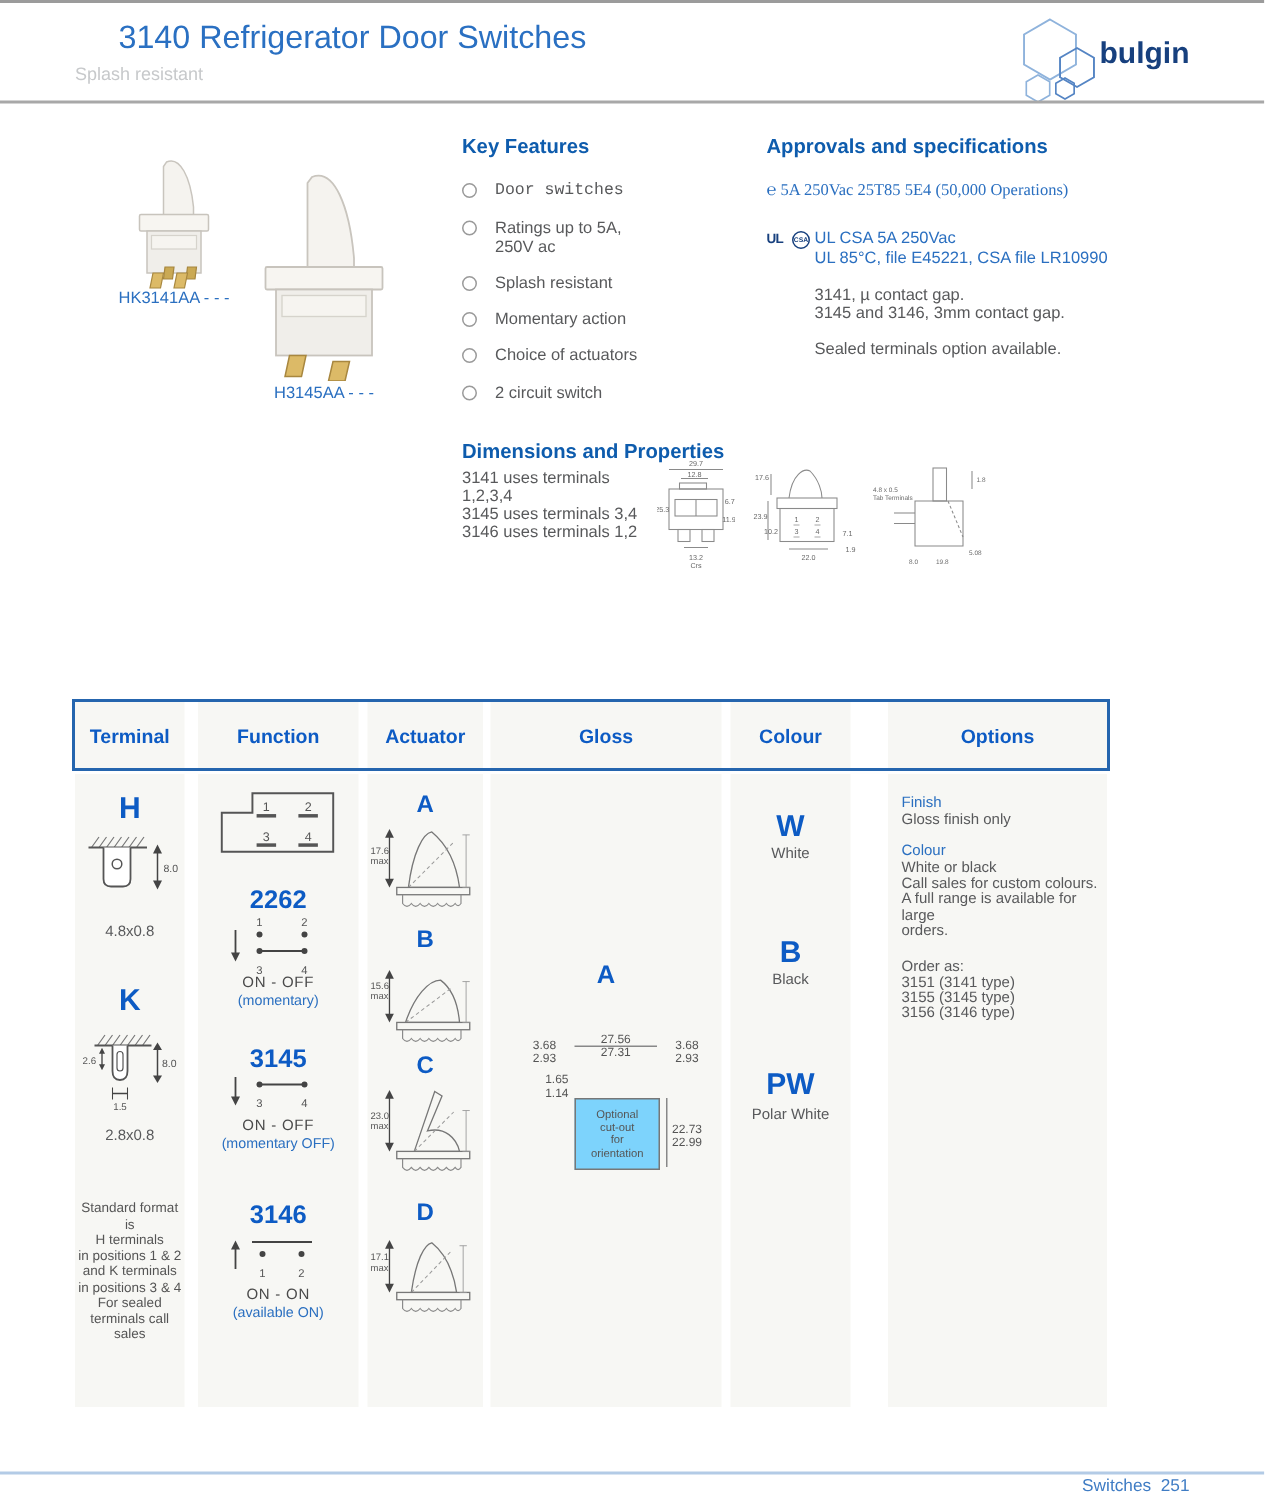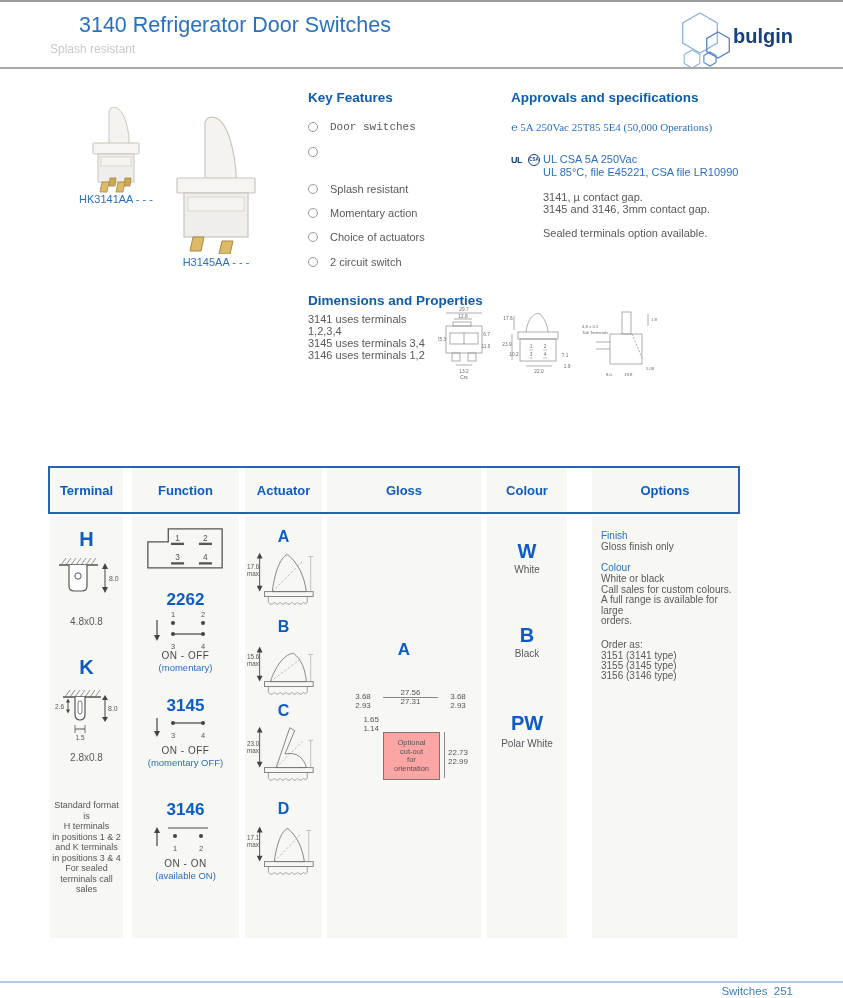--- a/index.html
+++ b/index.html
@@ -34,21 +34,21 @@
   .hdrstrip{top:468px;height:44px;background:#f7f7f4;color:#0d5bc4;font-weight:bold;font-size:13px;display:flex;align-items:center;justify-content:center;}
   .col{top:516px;height:422px;background:#f7f7f4;}
   .big-letter{font-weight:bold;color:#0d5bc4;text-align:center;width:100%;}
   .model-name{font-weight:bold;color:#0d5bc4;font-size:17px;text-align:center;width:100%;}
   .action{font-size:10px;color:#4a4a4a;text-align:center;width:100%;letter-spacing:0.5px;}
   .mom{font-size:9.5px;color:#2a6fc0;text-align:center;width:100%;}
   .small-gray{font-size:10px;color:#58595b;text-align:center;width:100%;}
   .term-note{font-size:9px;color:#555;line-height:10.5px;text-align:center;width:100%;}
   .opt{font-size:10px;line-height:10.5px;}
   
-  .cut-square{border:1px solid #777;background:#fca5a5;}
+  .cut-square{border:1px solid #777;background:#7dd3fc;}
   .dimtxt{font-size:8px;color:#555;line-height:9px;}
   .dline{background:#888;}
   
   .foot-rule{left:0;top:981px;width:843px;height:2px;background:#b3cbe6;}
   .foot-text{right:50px;top:985px;font-size:11.5px;color:#3f7cc4;white-space:pre;}
 </style>
 </head>
 <body>
 
 <div class="page">
@@ -87,20 +87,22 @@
   </svg>
   <div class="abs ctr blue" style="left:158px;top:256px;width:116px;font-size:11px;">H3145AA - - -</div>
 
   <div class="abs sec-h" style="left:308px;top:90px;">Key Features</div>
   <div class="abs feat-row gray" style="top:121px;font-family:Liberation Mono, monospace;">
       <span class="feat-bullet"></span>
       <span class="feat-text">Door switches</span>
     </div>
   <div class="abs feat-row gray" style="top:146px;">
       <span class="feat-bullet"></span>
+      <span class="feat-text pre">Ratings up to 5A,
+250V ac</span>
     </div>
   <div class="abs feat-row gray" style="top:183px;">
       <span class="feat-bullet"></span>
       <span class="feat-text">Splash resistant</span>
     </div>
   <div class="abs feat-row gray" style="top:207px;">
       <span class="feat-bullet"></span>
       <span class="feat-text">Momentary action</span>
     </div>
   <div class="abs feat-row gray" style="top:231px;">

